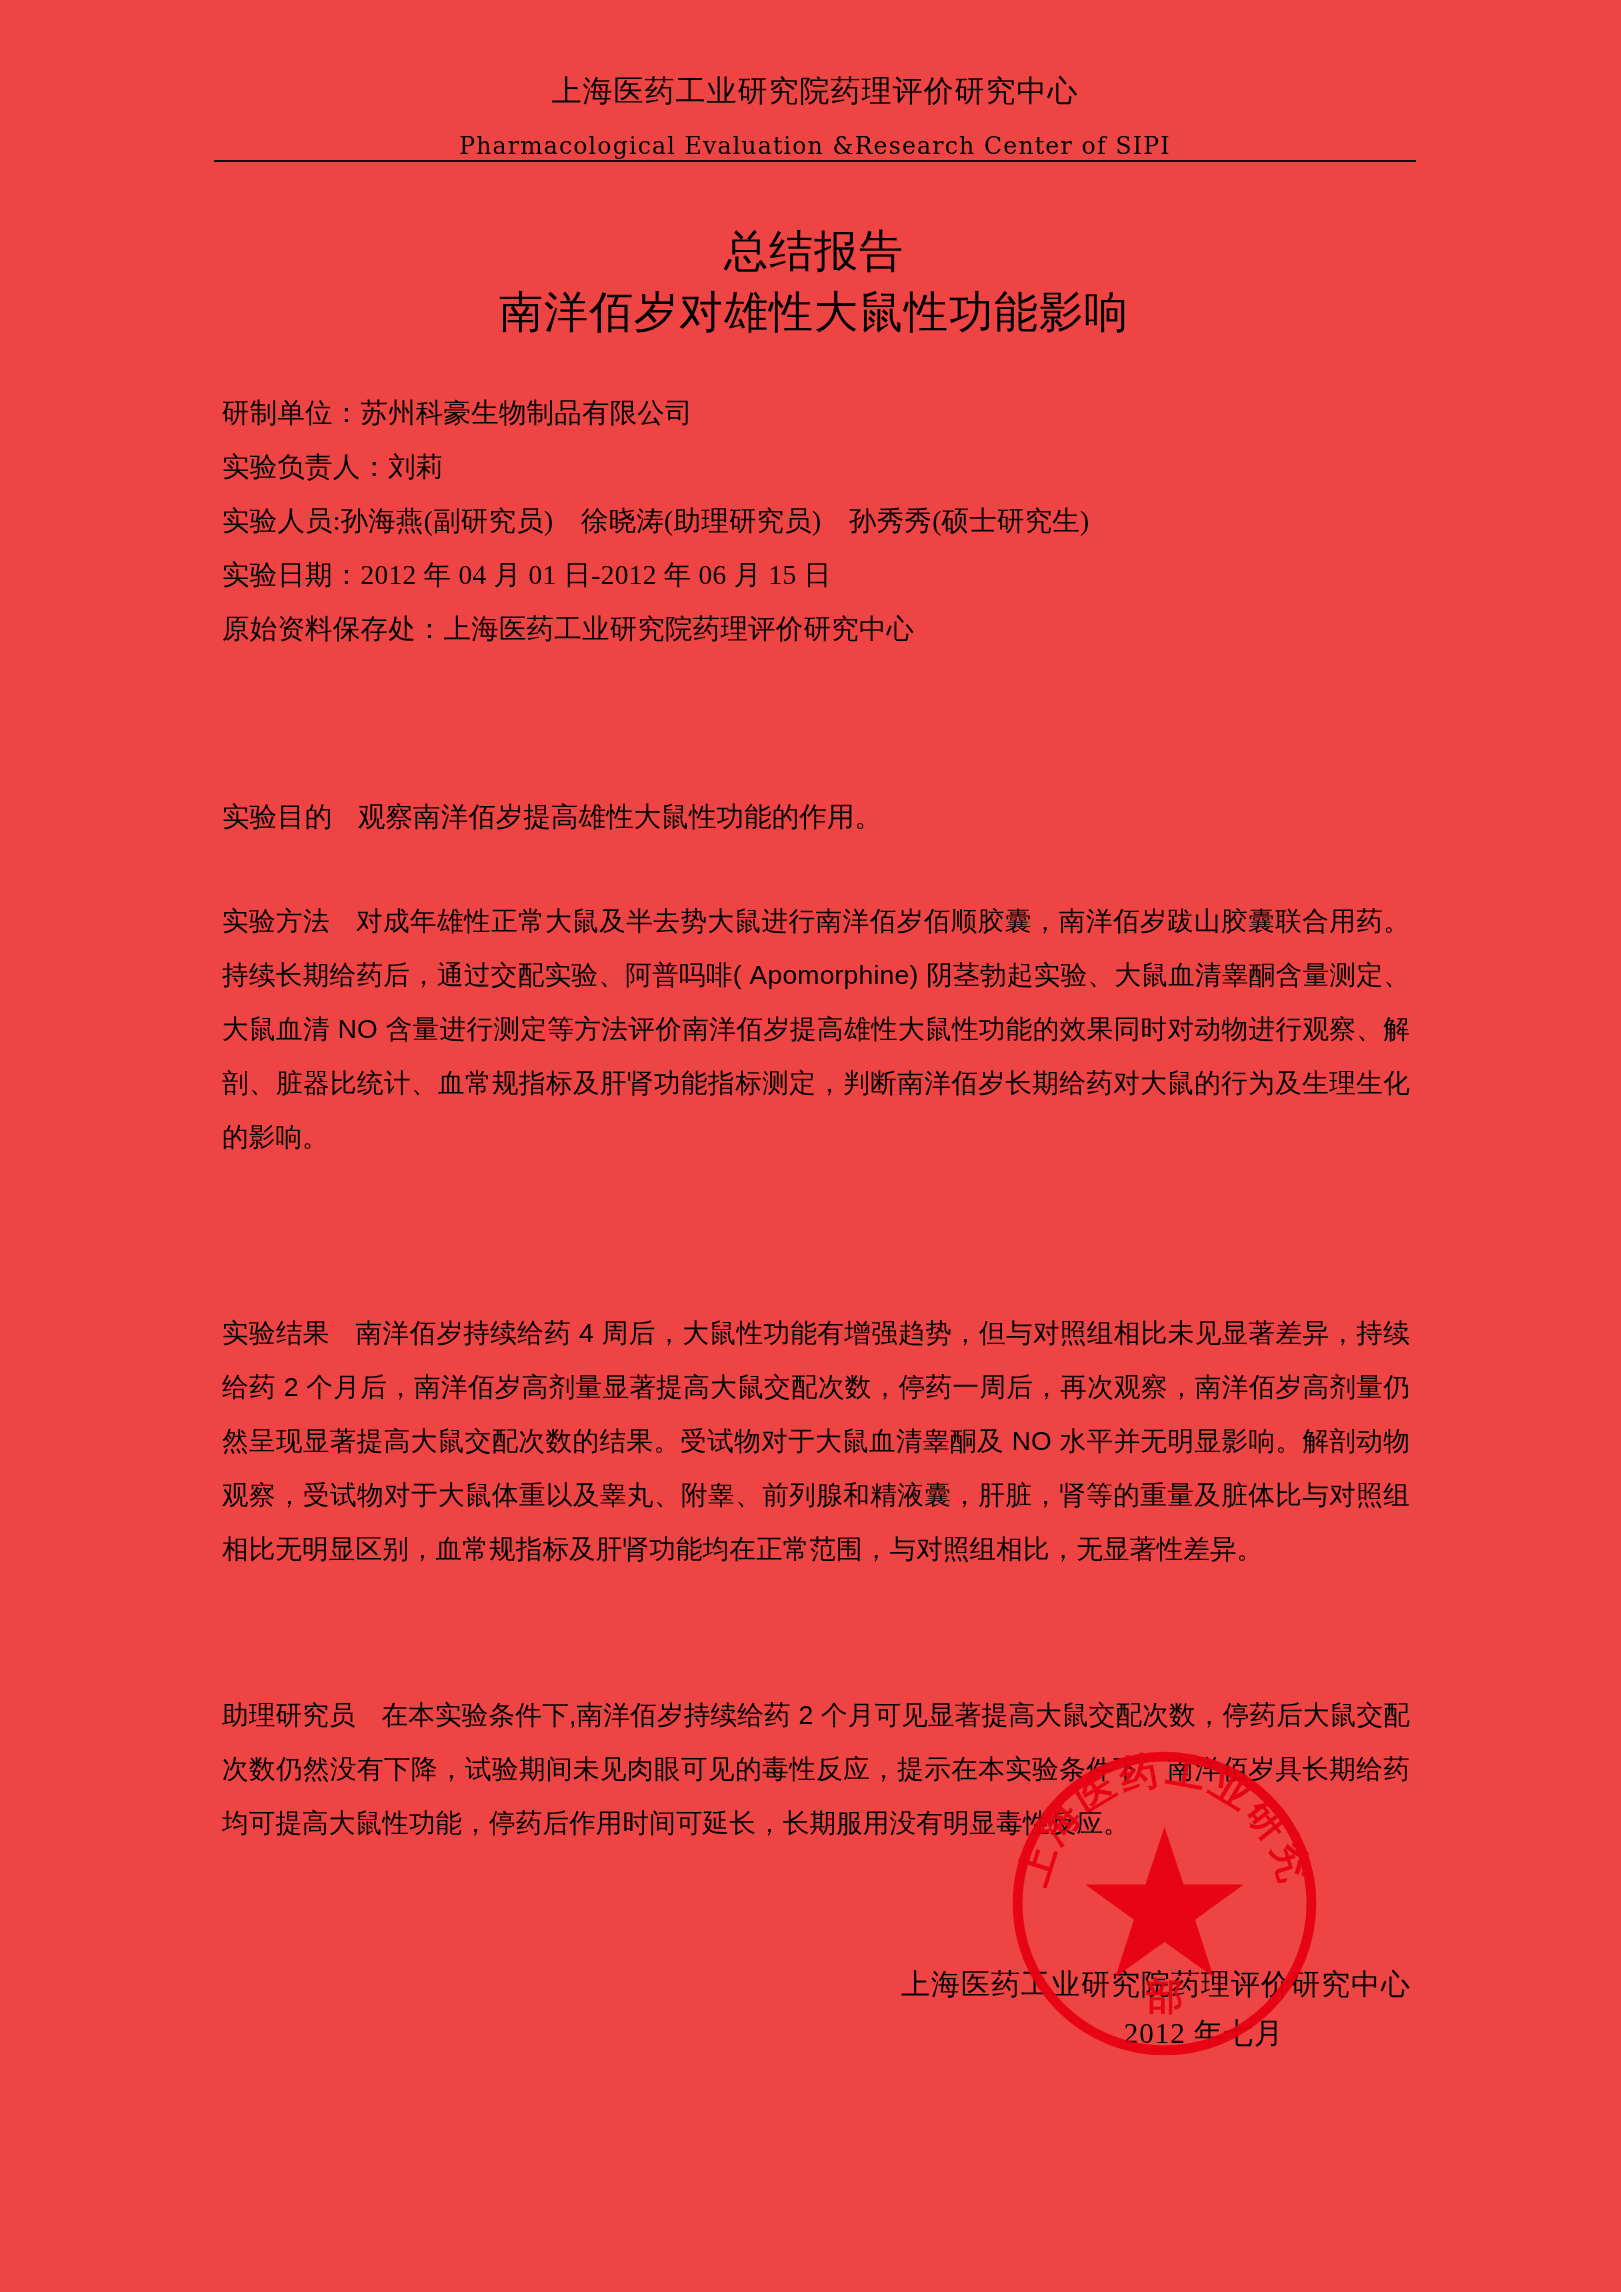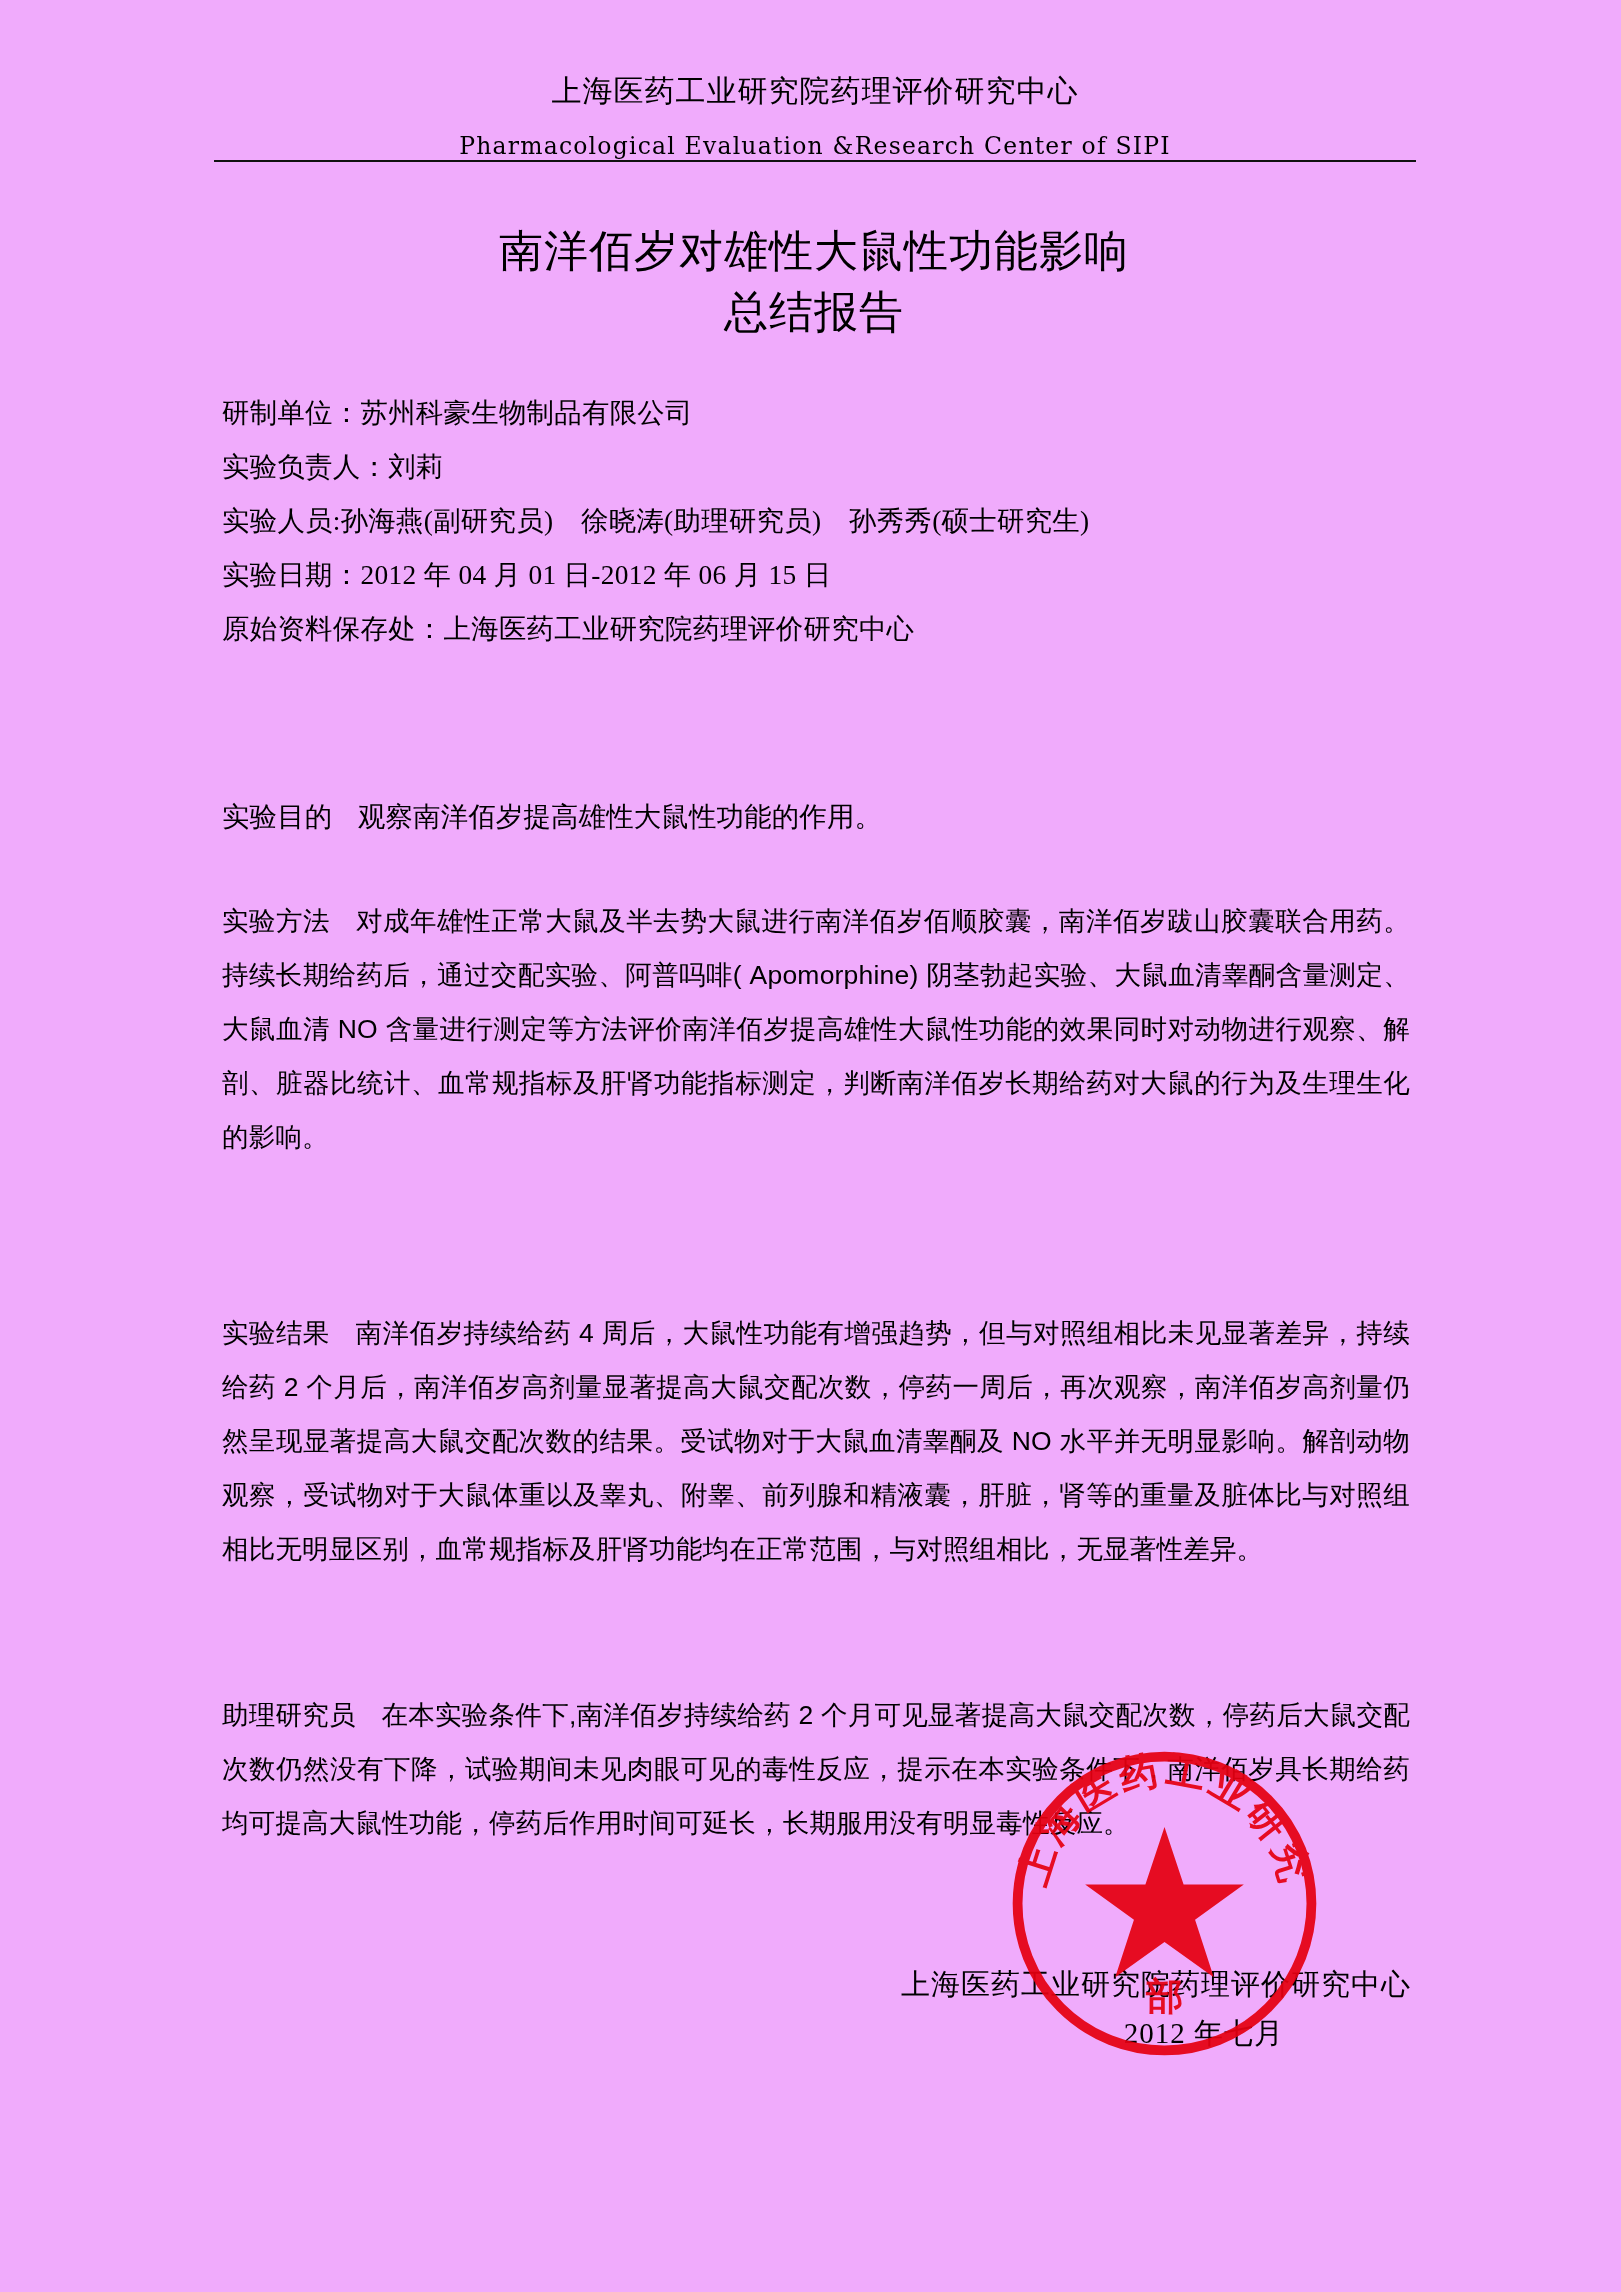--- a/index.html
+++ b/index.html
@@ -14,21 +14,21 @@
     font-family: "Liberation Serif", "DejaVu Serif", serif;
     color: #000000;
     overflow: hidden;
   }
 
   .page {
     position: absolute;
     left: 0; top: 0;
     width: 1621px;
     height: 2293px;
-    background: #f0abfc;
+    background: #ef4444;
   }
 
   
   .letterhead {
     position: absolute;
     left: 214px;
     top: 71px;
     width: 1202px;
     text-align: center;
   }
@@ -169,22 +169,22 @@
 
 <div class="page">
 
   <div class="letterhead">
     <div class="letterhead-cn">上海医药工业研究院药理评价研究中心</div>
     <div class="letterhead-en">Pharmacological Evaluation &amp;Research Center of SIPI</div>
   </div>
   <div class="letterhead-rule"></div>
 
   <div class="doc-title">
+    <div class="doc-title-line">总结报告</div>
     <div class="doc-title-line">南洋佰岁对雄性大鼠性功能影响</div>
-    <div class="doc-title-line">总结报告</div>
   </div>
 
   <div class="meta">
     <div class="meta-line">研制单位：苏州科豪生物制品有限公司</div>
     <div class="meta-line">实验负责人：刘莉</div>
     <div class="meta-line">实验人员:孙海燕(副研究员)　徐晓涛(助理研究员)　孙秀秀(硕士研究生)</div>
     <div class="meta-line">实验日期：2012 年 04 月 01 日-2012 年 06  月 15 日</div>
     <div class="meta-line">原始资料保存处：上海医药工业研究院药理评价研究中心</div>
   </div>
 

